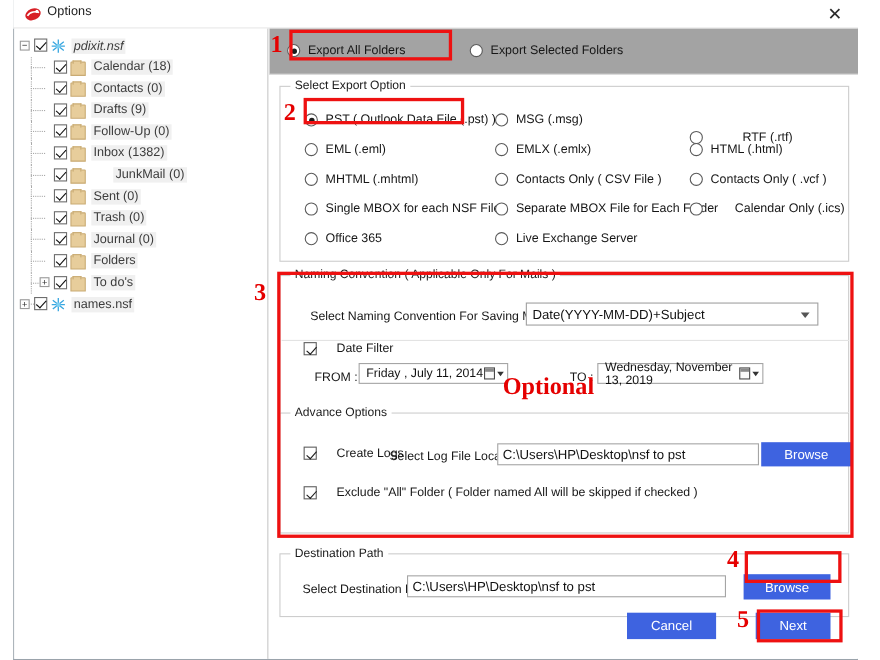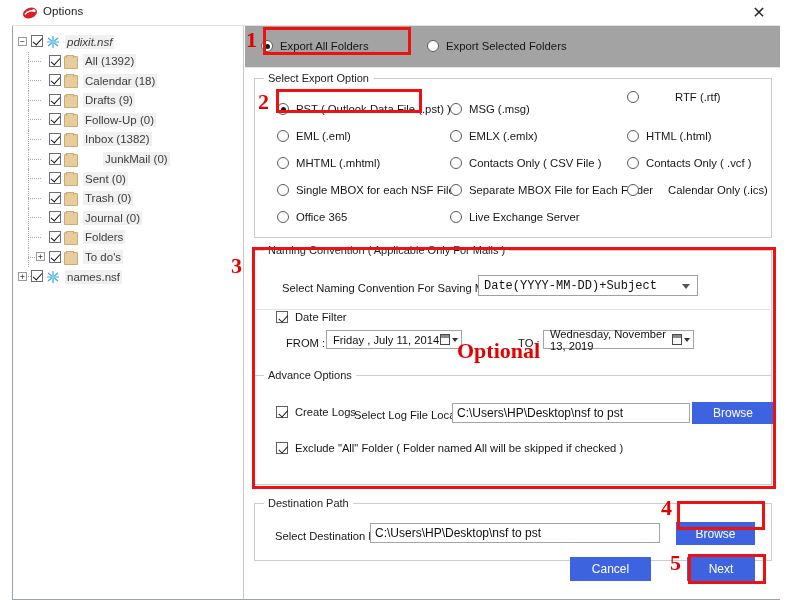--- a/index.html
+++ b/index.html
@@ -239,21 +239,21 @@
     position:absolute;
     left:3.5px; top:0.5px;
     width:3.5px; height:7.5px;
     border: solid #1b1b1b;
     border-width: 0 1.5px 1.5px 0;
     transform: rotate(42deg);
   }
   .check-item {
     position: absolute;
     display: flex; align-items: center;
-    gap: 7px;
+    gap: 18px;
     font-size: 11.2px; color: #161616;
     white-space: nowrap;
     cursor: pointer;
   }
 
   .datefield {
     position: absolute;
     border: 1px solid #a5a5a5;
     background: #ffffff;
     font-size: 11.2px;
@@ -354,28 +354,28 @@
               </g>
               <circle cx="7" cy="7" r="2" fill="#7fd0f2"></circle>
             </svg></span>
           <span class="tree-label root" style="left: 52px; top: 2.5px; font-style: italic;">pdixit.nsf</span>
         </div>
         <div class="tree-row" style="height: 19.6px;">
           <span class="guide-v" style="left: 15px;"></span>
           <span class="guide-h" style="left: 15px; width: 13px; top: 9px;"></span>
           <span class="cbox" style="left: 36px; top: 3px;"></span>
           <span class="folder-icon" style="left: 51px; top: 4px;"></span>
-          <span class="tree-label" style="left: 70px; top: 2.5px;">All (1392)</span>
-        </div>
-        <div class="tree-row" style="height: 19.6px;">
-          <span class="guide-v" style="left: 15px;"></span>
-          <span class="guide-h" style="left: 15px; width: 13px; top: 9px;"></span>
-          <span class="cbox" style="left: 36px; top: 3px;"></span>
-          <span class="folder-icon" style="left: 51px; top: 4px;"></span>
           <span class="tree-label" style="left: 70px; top: 2.5px;">Calendar (18)</span>
+        </div>
+        <div class="tree-row" style="height: 19.6px;">
+          <span class="guide-v" style="left: 15px;"></span>
+          <span class="guide-h" style="left: 15px; width: 13px; top: 9px;"></span>
+          <span class="cbox" style="left: 36px; top: 3px;"></span>
+          <span class="folder-icon" style="left: 51px; top: 4px;"></span>
+          <span class="tree-label" style="left: 70px; top: 2.5px;">Contacts (0)</span>
         </div>
         <div class="tree-row" style="height: 19.6px;">
           <span class="guide-v" style="left: 15px;"></span>
           <span class="guide-h" style="left: 15px; width: 13px; top: 9px;"></span>
           <span class="cbox" style="left: 36px; top: 3px;"></span>
           <span class="folder-icon" style="left: 51px; top: 4px;"></span>
           <span class="tree-label" style="left: 70px; top: 2.5px;">Drafts (9)</span>
         </div>
         <div class="tree-row" style="height: 19.6px;">
           <span class="guide-v" style="left: 15px;"></span>
@@ -502,21 +502,21 @@
           <div class="radio-item" style="left: 195px; top: 105px;">
             <span class="radio"></span>
             <span>Separate MBOX File for Each Folder</span>
           </div>
           <div class="radio-item" style="left: 195px; top: 132px;">
             <span class="radio"></span>
             <span>Live Exchange Server</span>
           </div>
         </div>
       <div id="opt-col3">
-          <div class="radio-item" style="left: 372px; top: 12px; gap: 36px;">
+          <div class="radio-item" style="left: 372px; top: 40px; gap: 36px;">
             <span class="radio"></span>
             <span>RTF  (.rtf)</span>
           </div>
           <div class="radio-item" style="left: 372px; top: 51px;">
             <span class="radio"></span>
             <span>HTML  (.html)</span>
           </div>
           <div class="radio-item" style="left: 372px; top: 78px;">
             <span class="radio"></span>
             <span>Contacts Only  ( .vcf )</span>
@@ -526,21 +526,21 @@
             <span>Calendar Only  (.ics)</span>
           </div>
         </div>
     </div>
 
     <div class="group" style="left:9px; top:224px; width:518px; height:125px; border-bottom:none;">
       <span class="glabel">Naming Convention ( Applicable Only For Mails )</span>
 
       <div class="fld-label" style="left:27px; top:31px;">Select Naming Convention For Saving Mails</div>
 
-      <div class="combo" style="left:223px; top:24px; width:220px; height:21px;font-family:Liberation Mono, monospace;">
+      <div class="combo" style="left:223px; top:24px; width:266px; height:21px;">
         <span>Date(YYYY-MM-DD)+Subject</span>
         <span class="caret"></span>
       </div>
 
       <div class="hline" style="left:1px; top:58px; width:516px;"></div>
 
       <div class="check-item" style="left:21px; top:60px;">
         <span class="checkbox on"></span>
         <span>Date Filter</span>
       </div>

